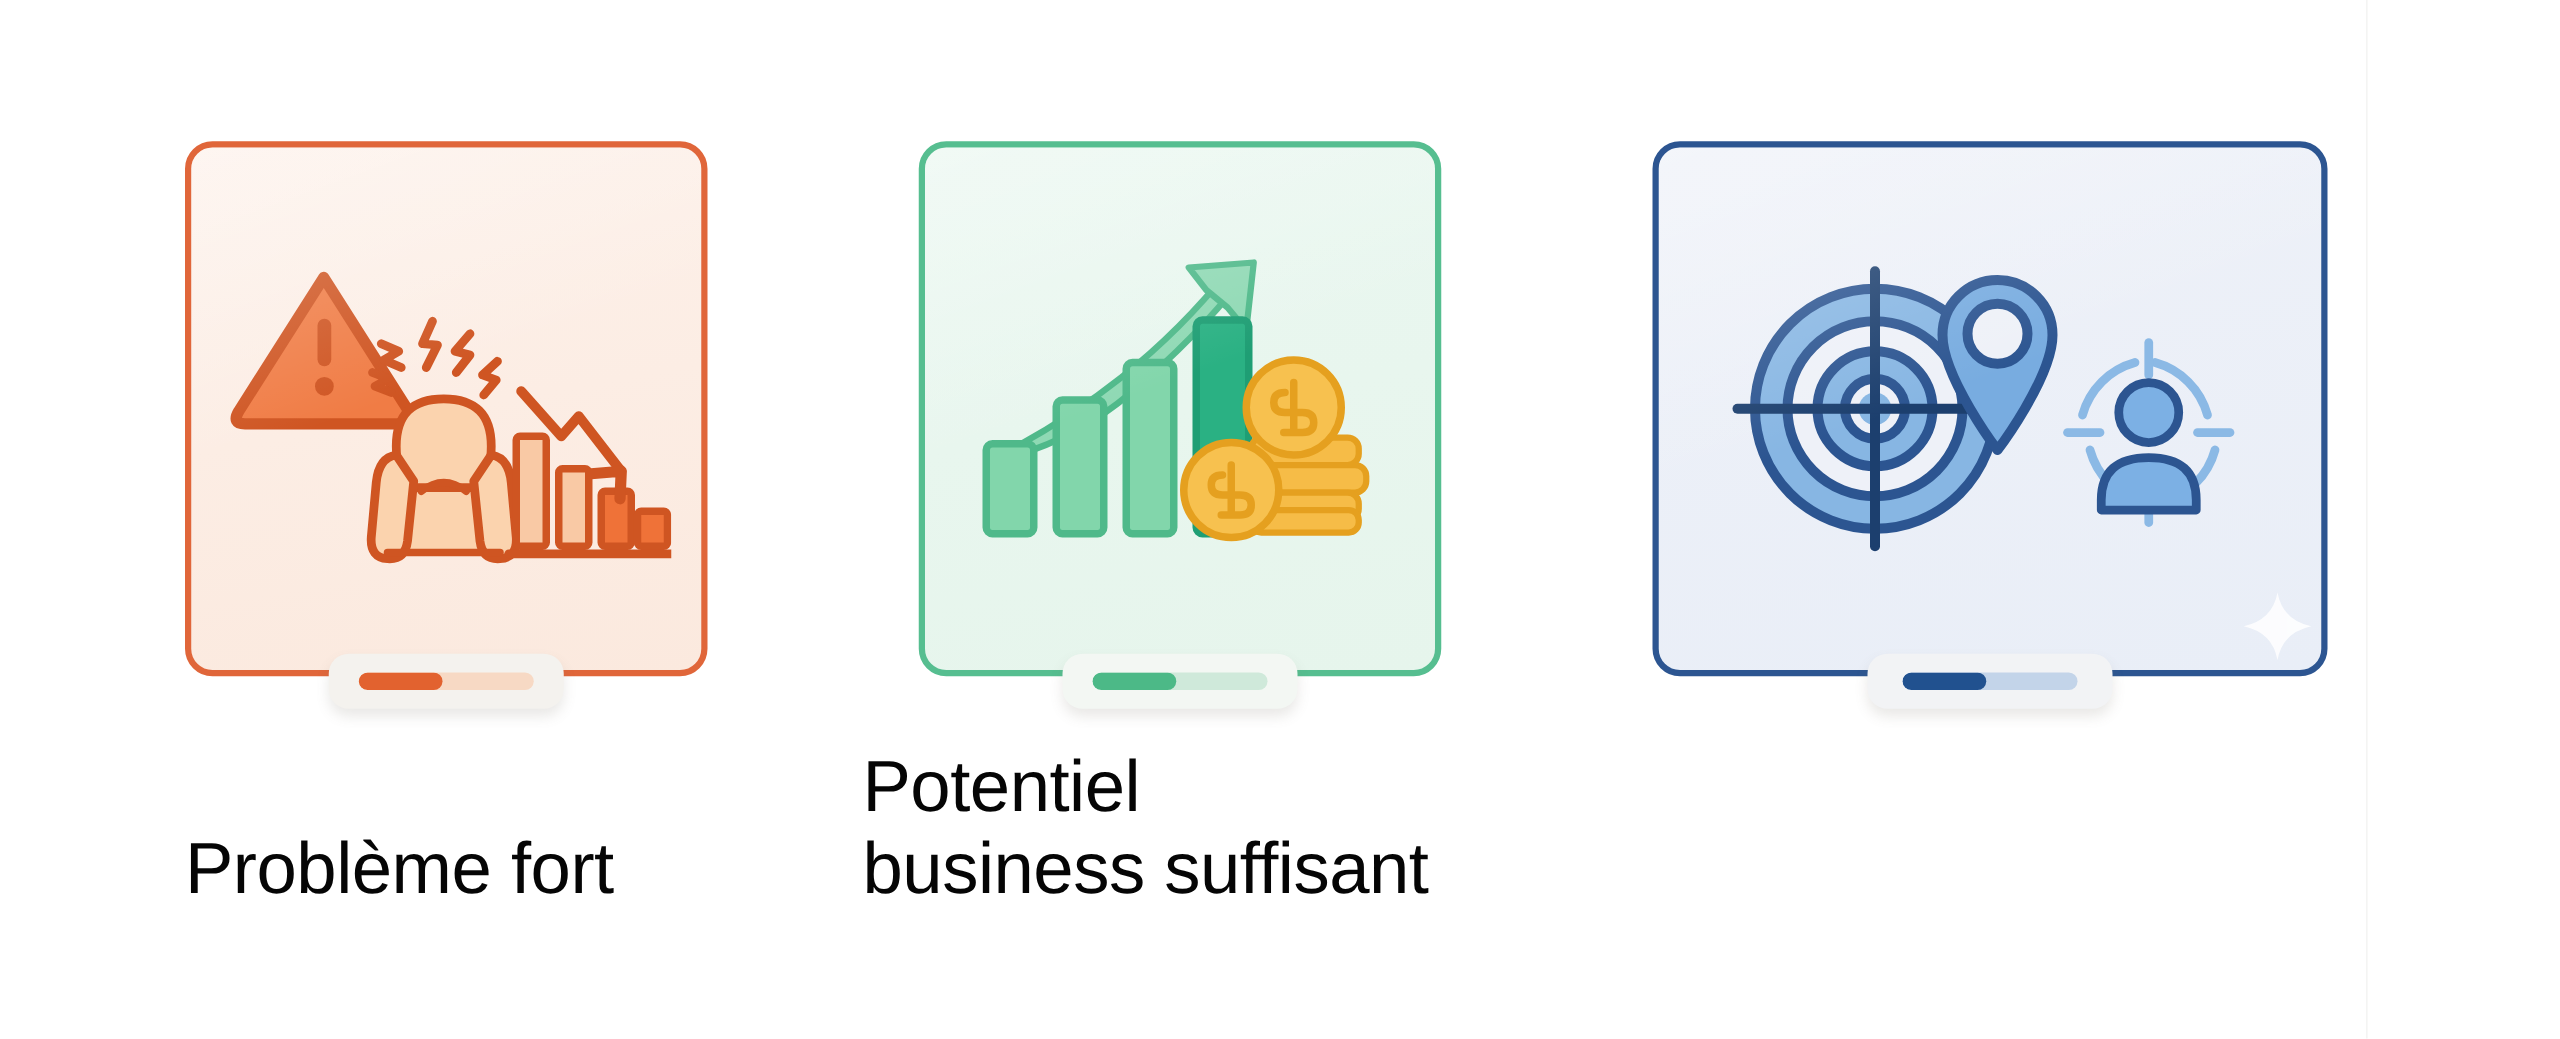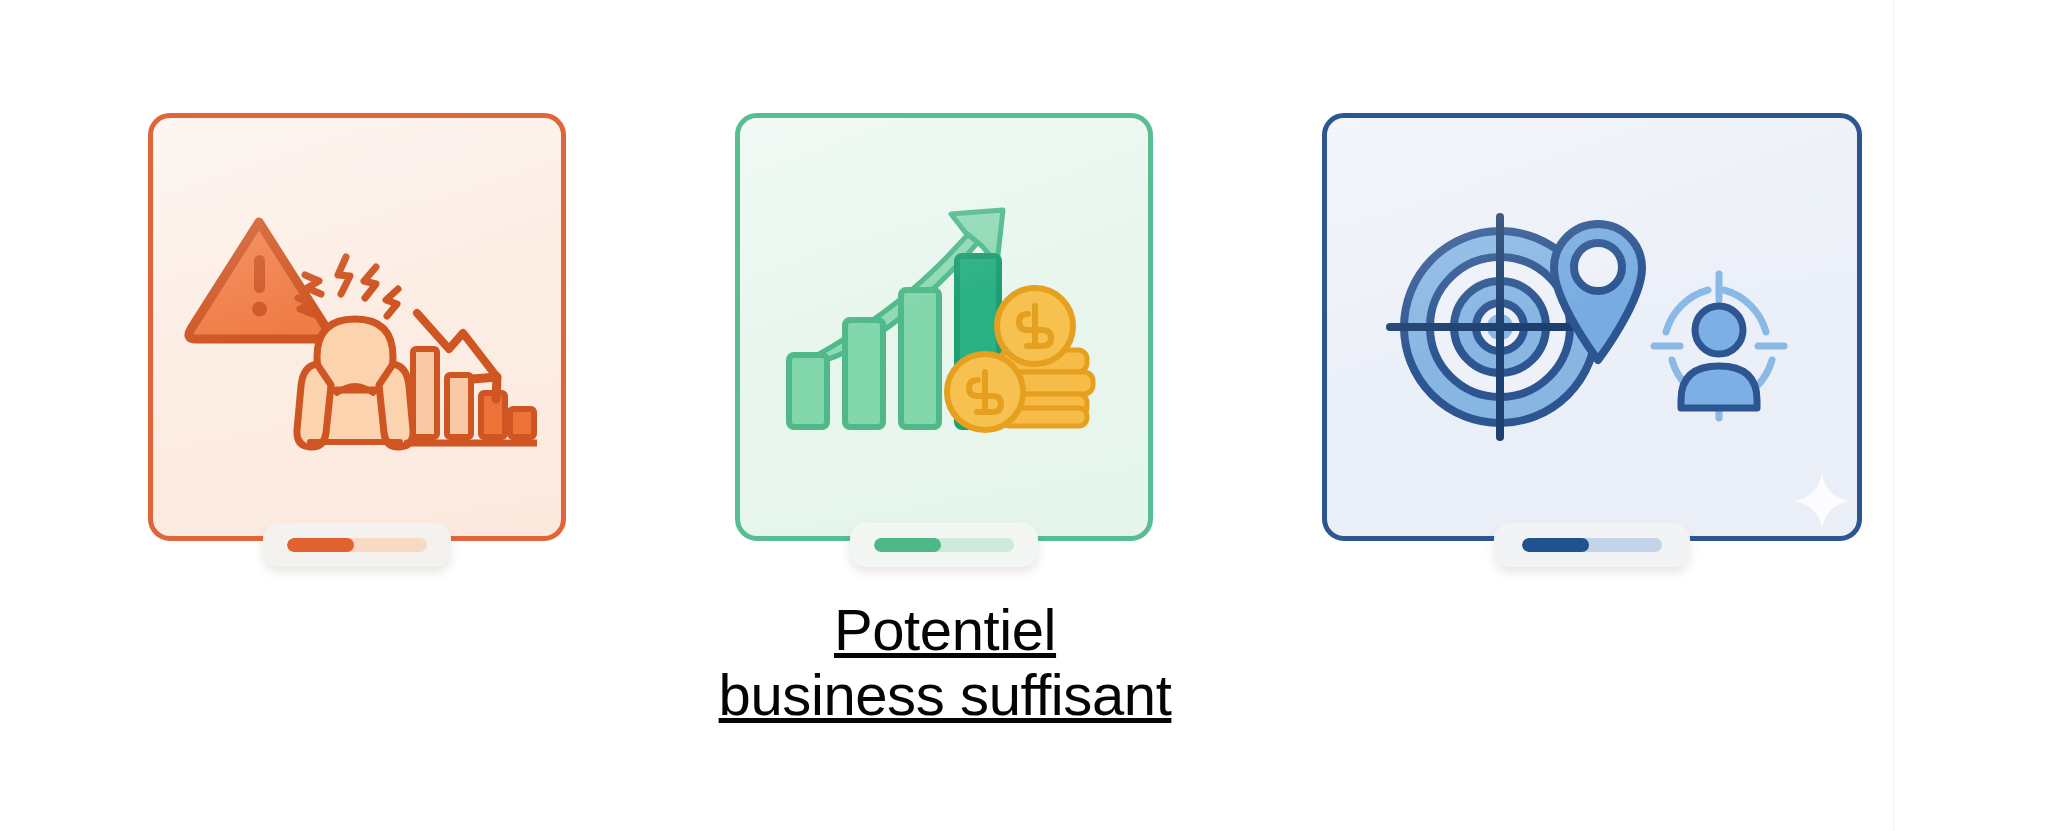--- a/index.html
+++ b/index.html
@@ -129,23 +129,21 @@
   }
 
   
   .caption {
     position: absolute;
     color: #050505;
     font-size: 58px;
     line-height: 1.12;
     letter-spacing: -0.4px;
     font-weight: 400;
-    text-align: center;
     white-space: pre-line;
-    text-decoration: underline;
   }
 </style>
 </head>
 <body>
 
 <div id="stage">
 
   <div class="seam" style="left:1893px"></div>
 
   <div class="cards-row">
@@ -291,18 +289,19 @@
       </div>
       <div class="stand blue" style="background:#f2f3f5; width:196px;">
         <div class="stand-track" style="background:#c3d4e9;">
           <div class="stand-fill" style="background:#21518f; width:48%;"></div>
         </div>
       </div>
     </div>
 
   </div>
 
+  <div class="caption" style="left:148px; width:418px; top:663px;">Problème fort</div>
 
   <div class="caption" style="left:690px; width:510px; top:598px;">Potentiel
 business suffisant</div>
 
 
 </div>
 
 </body></html>

